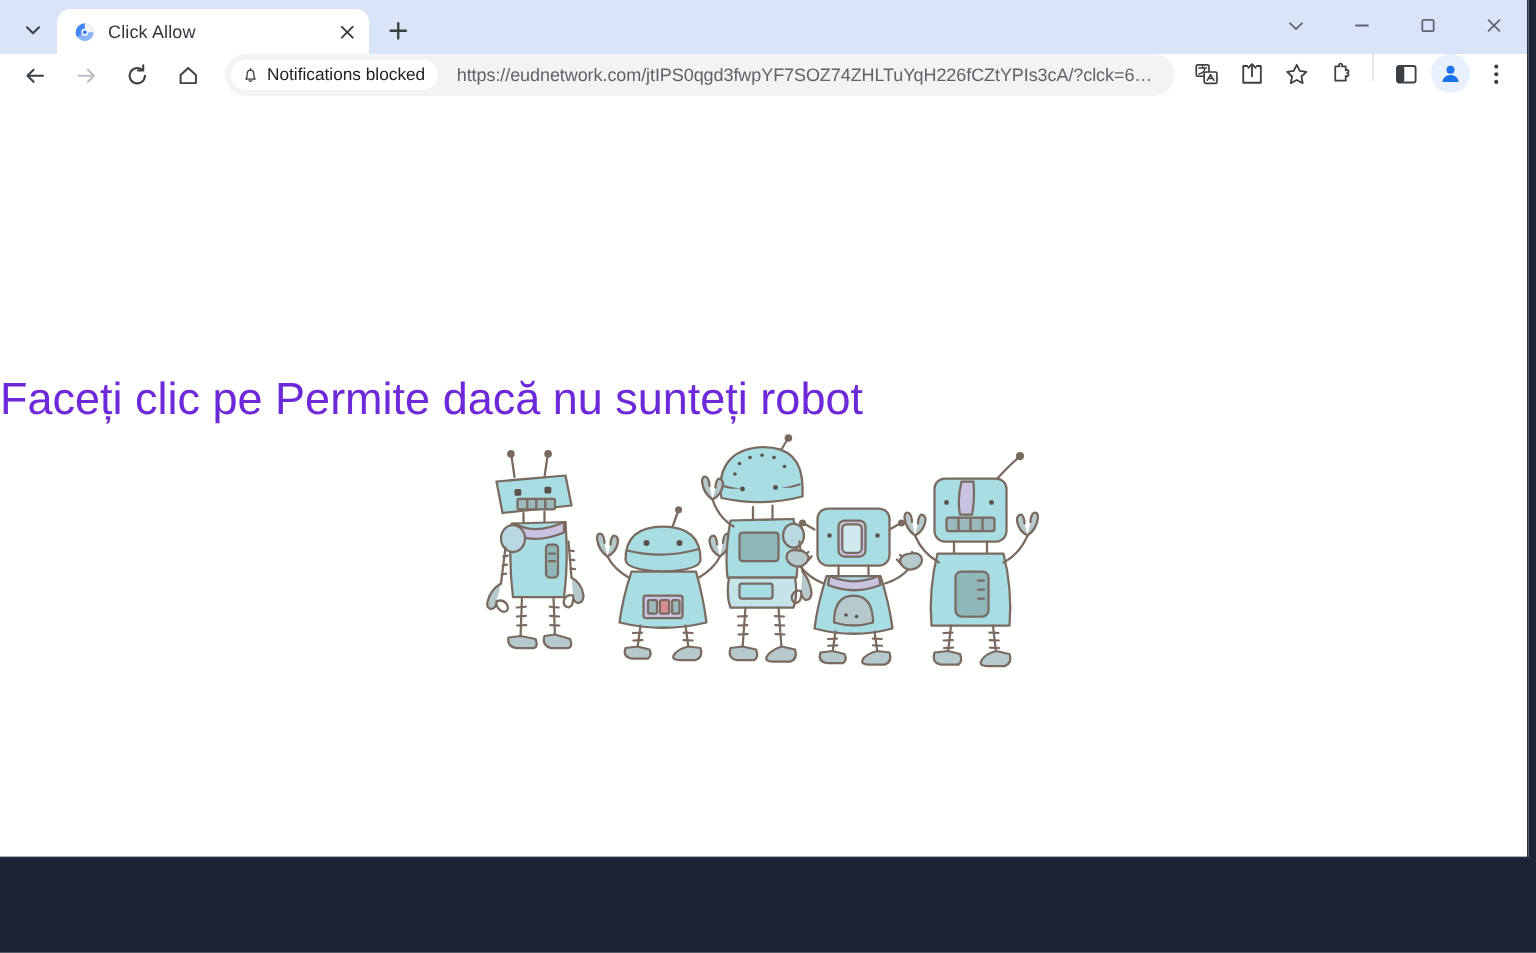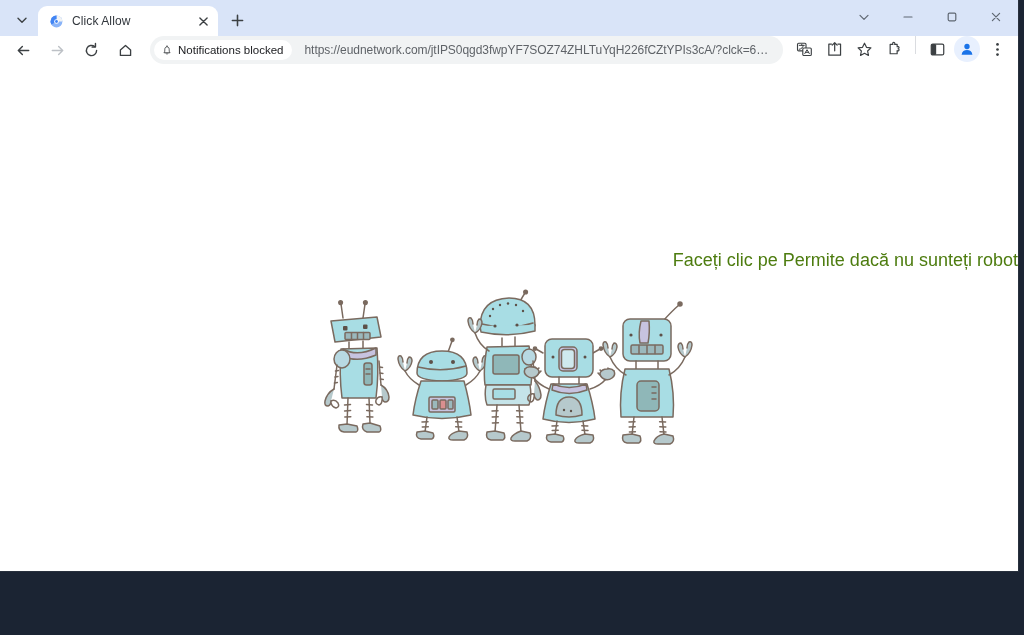--- a/index.html
+++ b/index.html
@@ -38,21 +38,21 @@
   #tab-search-btn {
     width: 28px; height: 22px;
     margin: 0 2px 5px 8px;
     border-radius: 5px;
     display: flex; align-items: center; justify-content: center;
     cursor: pointer;
   }
 
   .tab {
     position: relative;
-    width: 180px;
+    width: 208px;
     height: 30px;
     background: #ffffff;
     border-radius: 9px 9px 0 0;
     display: flex;
     align-items: center;
     padding: 0 6px 0 10px;
     box-sizing: border-box;
     cursor: default;
   }
   .tab-favicon {
@@ -184,23 +184,23 @@
     position: absolute;
     left: 0; top: 75px;
     right: 0; bottom: 0;
     background: #ffffff;
     overflow: hidden;
   }
   #page-heading {
     position: absolute;
     left: 0; right: 0;
     top: 175px;
-    text-align: right;
-    font-size: 18px;
-    color: #4d7c0f;
+    text-align: left;
+    font-size: 30px;
+    color: #6d28d9;
     font-family: "Liberation Sans", sans-serif;
     white-space: nowrap;
   }
   #robots-illustration {
     position: absolute;
     left: 50%;
     transform: translateX(-50%);
     top: 210px;
     width: 380px;
     height: 165px;

